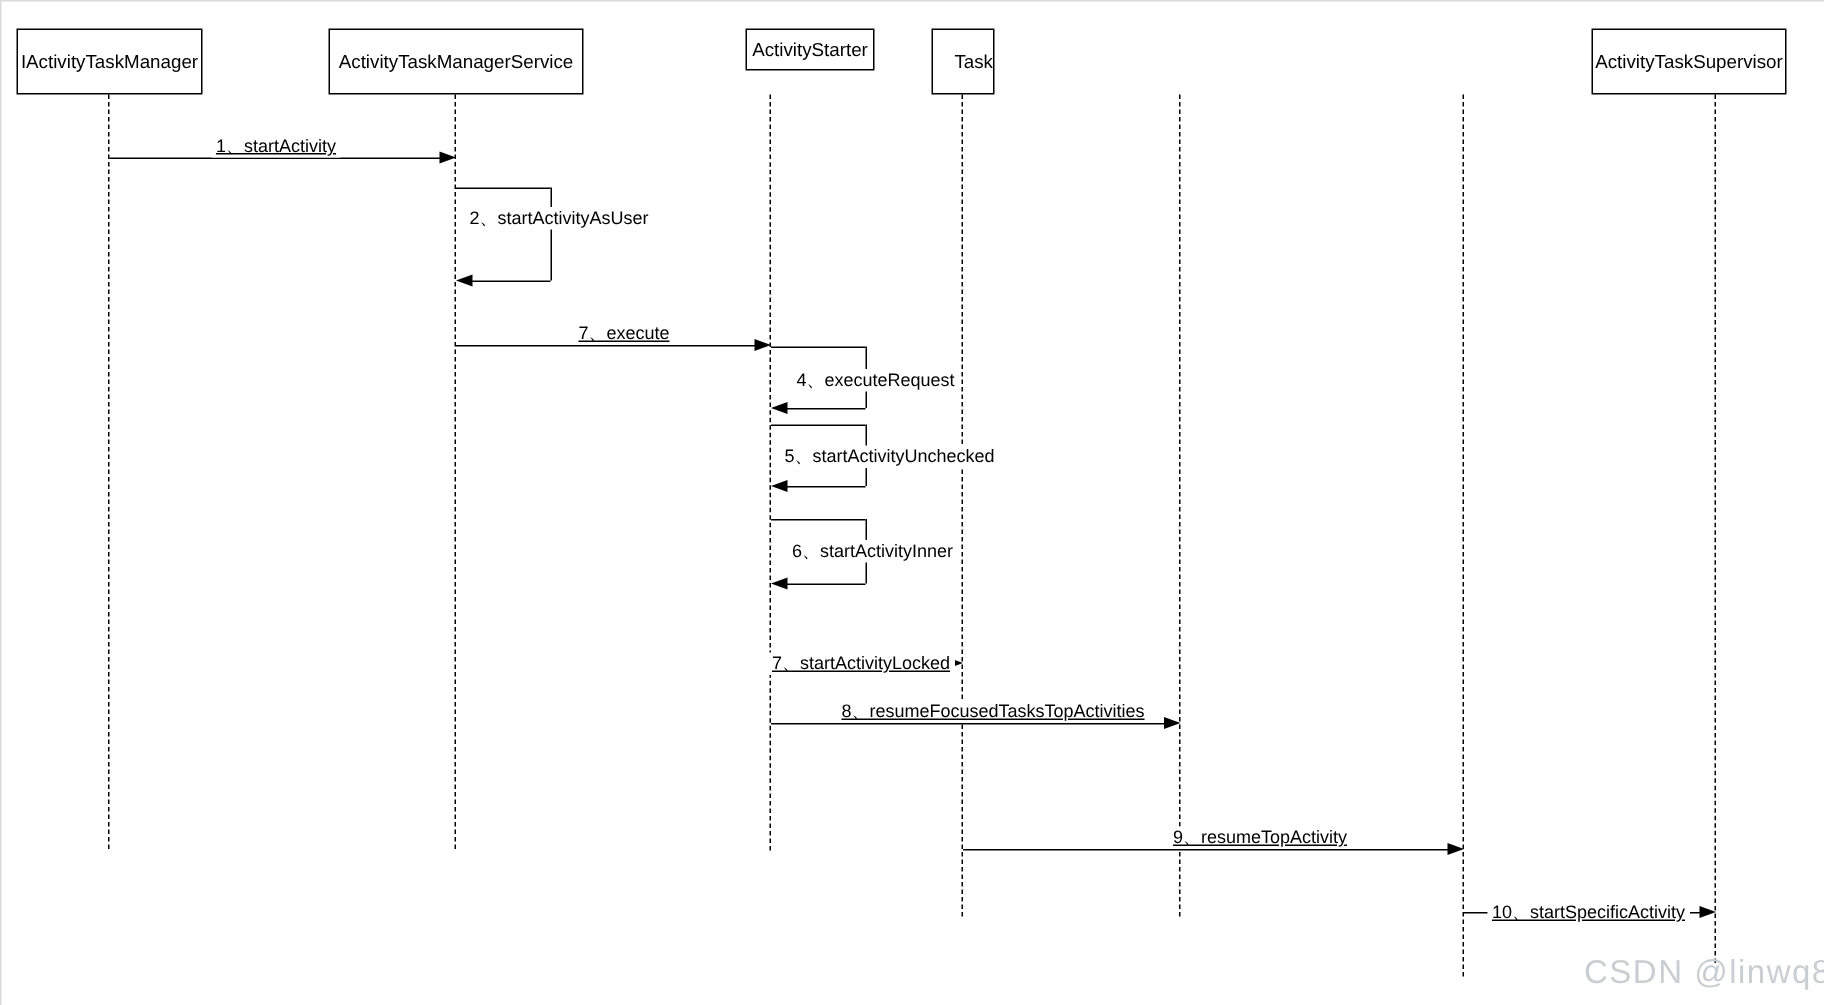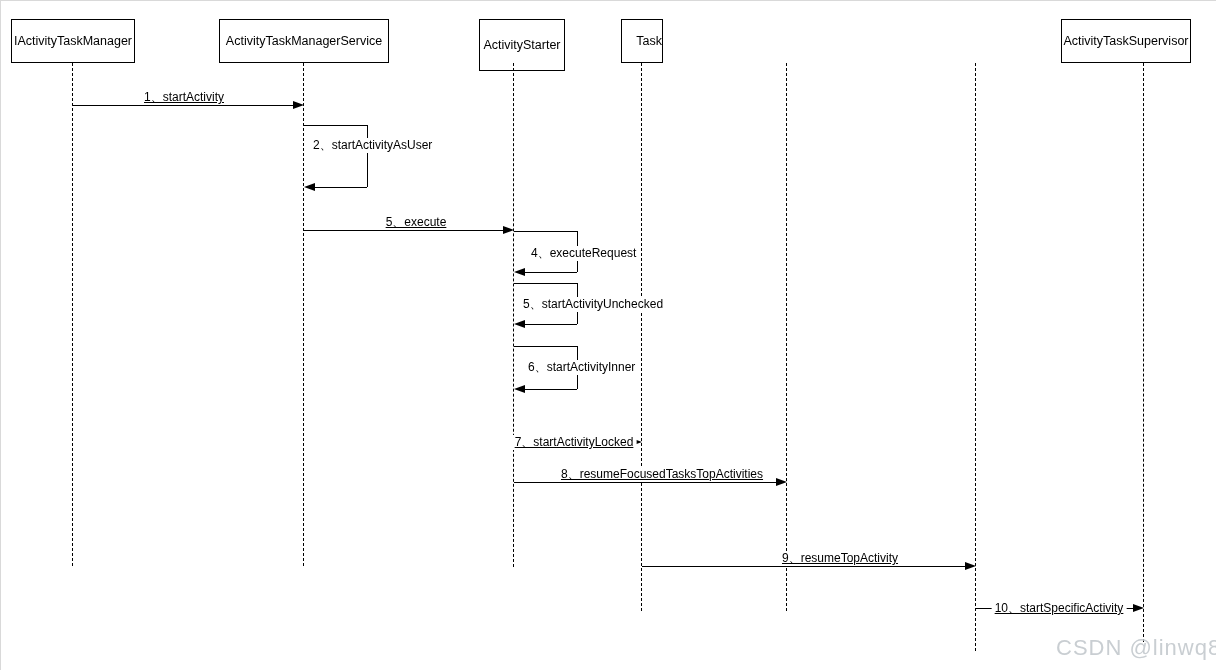--- a/index.html
+++ b/index.html
@@ -36,21 +36,21 @@
 <div id="canvas">
   <div class="watermark" style="left:1055px;top:634px;">CSDN @linwq8</div>
 <div class="pbox" style="left: 10px; top: 18px; width: 124px; height: 44px;">
       <span>IActivityTaskManager</span>
     </div>
     <div class="lifeline" style="left: 71px; top: 62px; height: 503px;"></div>
     <div class="pbox" style="left: 218px; top: 18px; width: 170px; height: 44px;">
       <span>ActivityTaskManagerService</span>
     </div>
     <div class="lifeline" style="left: 302px; top: 62px; height: 503px;"></div>
-    <div class="pbox" style="left: 478px; top: 18px; width: 86px; height: 52px;">
+    <div class="pbox" style="left: 496px; top: 18px; width: 86px; height: 28px;">
       <span>ActivityStarter</span>
     </div>
     <div class="lifeline" style="left: 512px; top: 62px; height: 504px;"></div>
     <div class="pbox" style="left: 620px; top: 18px; width: 42px; height: 44px; justify-content: flex-end;">
       <span>Task</span>
     </div>
     <div class="lifeline" style="left: 640px; top: 62px; height: 548px;"></div>
     <div class="lifeline" style="left: 785px; top: 62px; height: 548px;"></div>
     <div class="lifeline" style="left: 974px; top: 62px; height: 588px;"></div>
     <div class="pbox" style="left: 1060px; top: 18px; width: 130px; height: 44px;">
@@ -60,21 +60,21 @@
     <div class="ln-h" style="left: 72px; top: 104px; width: 222px;"></div>
     <div class="arr-r" style="left: 292px; top: 100px;"></div>
     <div class="mlabel centered" style="left: 183px; top: 89px;">1、startActivity</div>
     <div class="ln-h" style="left: 303px; top: 124px; width: 63px;"></div>
     <div class="ln-v" style="left: 366px; top: 124px; height: 62px;"></div>
     <div class="ln-h" style="left: 313px; top: 186px; width: 53px;"></div>
     <div class="arr-l" style="left: 303px; top: 182px;"></div>
     <div class="mlabel" style="left: 309px; top: 137px;">2、startActivityAsUser</div>
     <div class="ln-h" style="left: 303px; top: 229px; width: 201px;"></div>
     <div class="arr-r" style="left: 502px; top: 225px;"></div>
-    <div class="mlabel centered" style="left: 415px; top: 214px;">5、execute</div>
+    <div class="mlabel centered" style="left: 415px; top: 214px;">7、execute</div>
     <div class="ln-h" style="left: 513px; top: 230px; width: 63px;"></div>
     <div class="ln-v" style="left: 576px; top: 230px; height: 41px;"></div>
     <div class="ln-h" style="left: 523px; top: 271px; width: 53px;"></div>
     <div class="arr-l" style="left: 513px; top: 267px;"></div>
     <div class="mlabel" style="left: 527px; top: 245px;">4、executeRequest</div>
     <div class="ln-h" style="left: 513px; top: 282px; width: 63px;"></div>
     <div class="ln-v" style="left: 576px; top: 282px; height: 41px;"></div>
     <div class="ln-h" style="left: 523px; top: 323px; width: 53px;"></div>
     <div class="arr-l" style="left: 513px; top: 319px;"></div>
     <div class="mlabel" style="left: 519px; top: 296px;">5、startActivityUnchecked</div>

